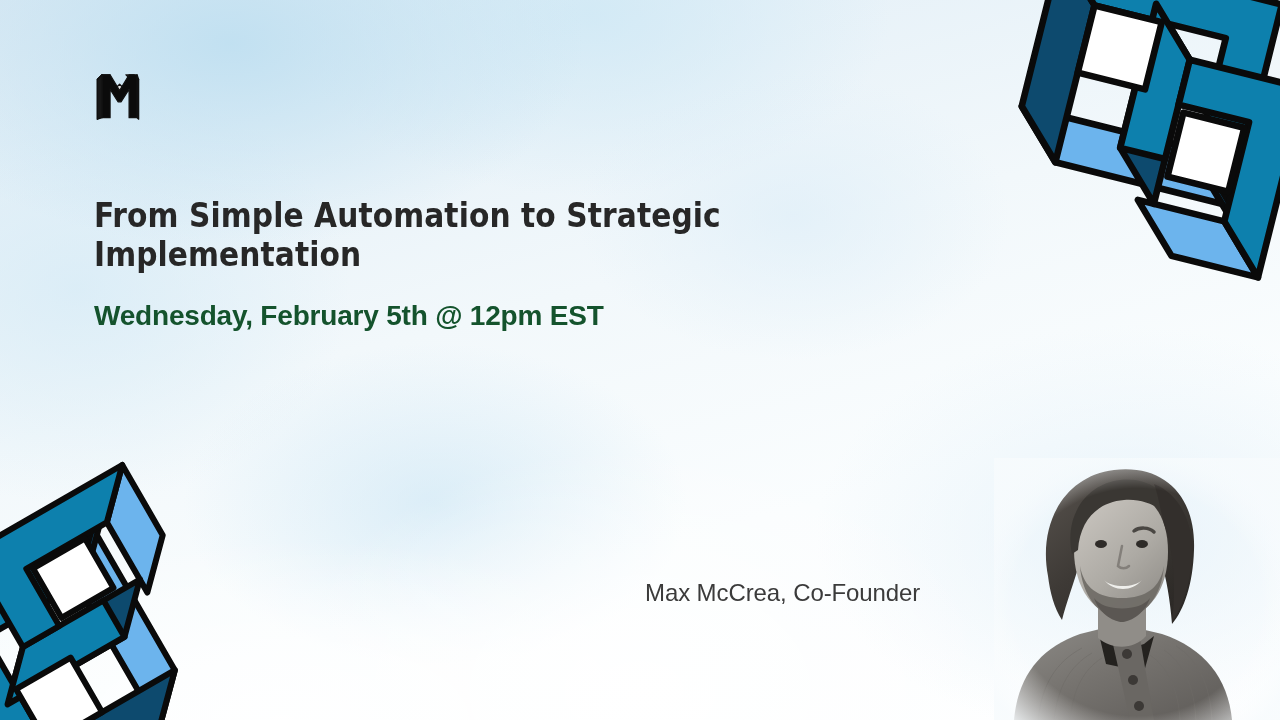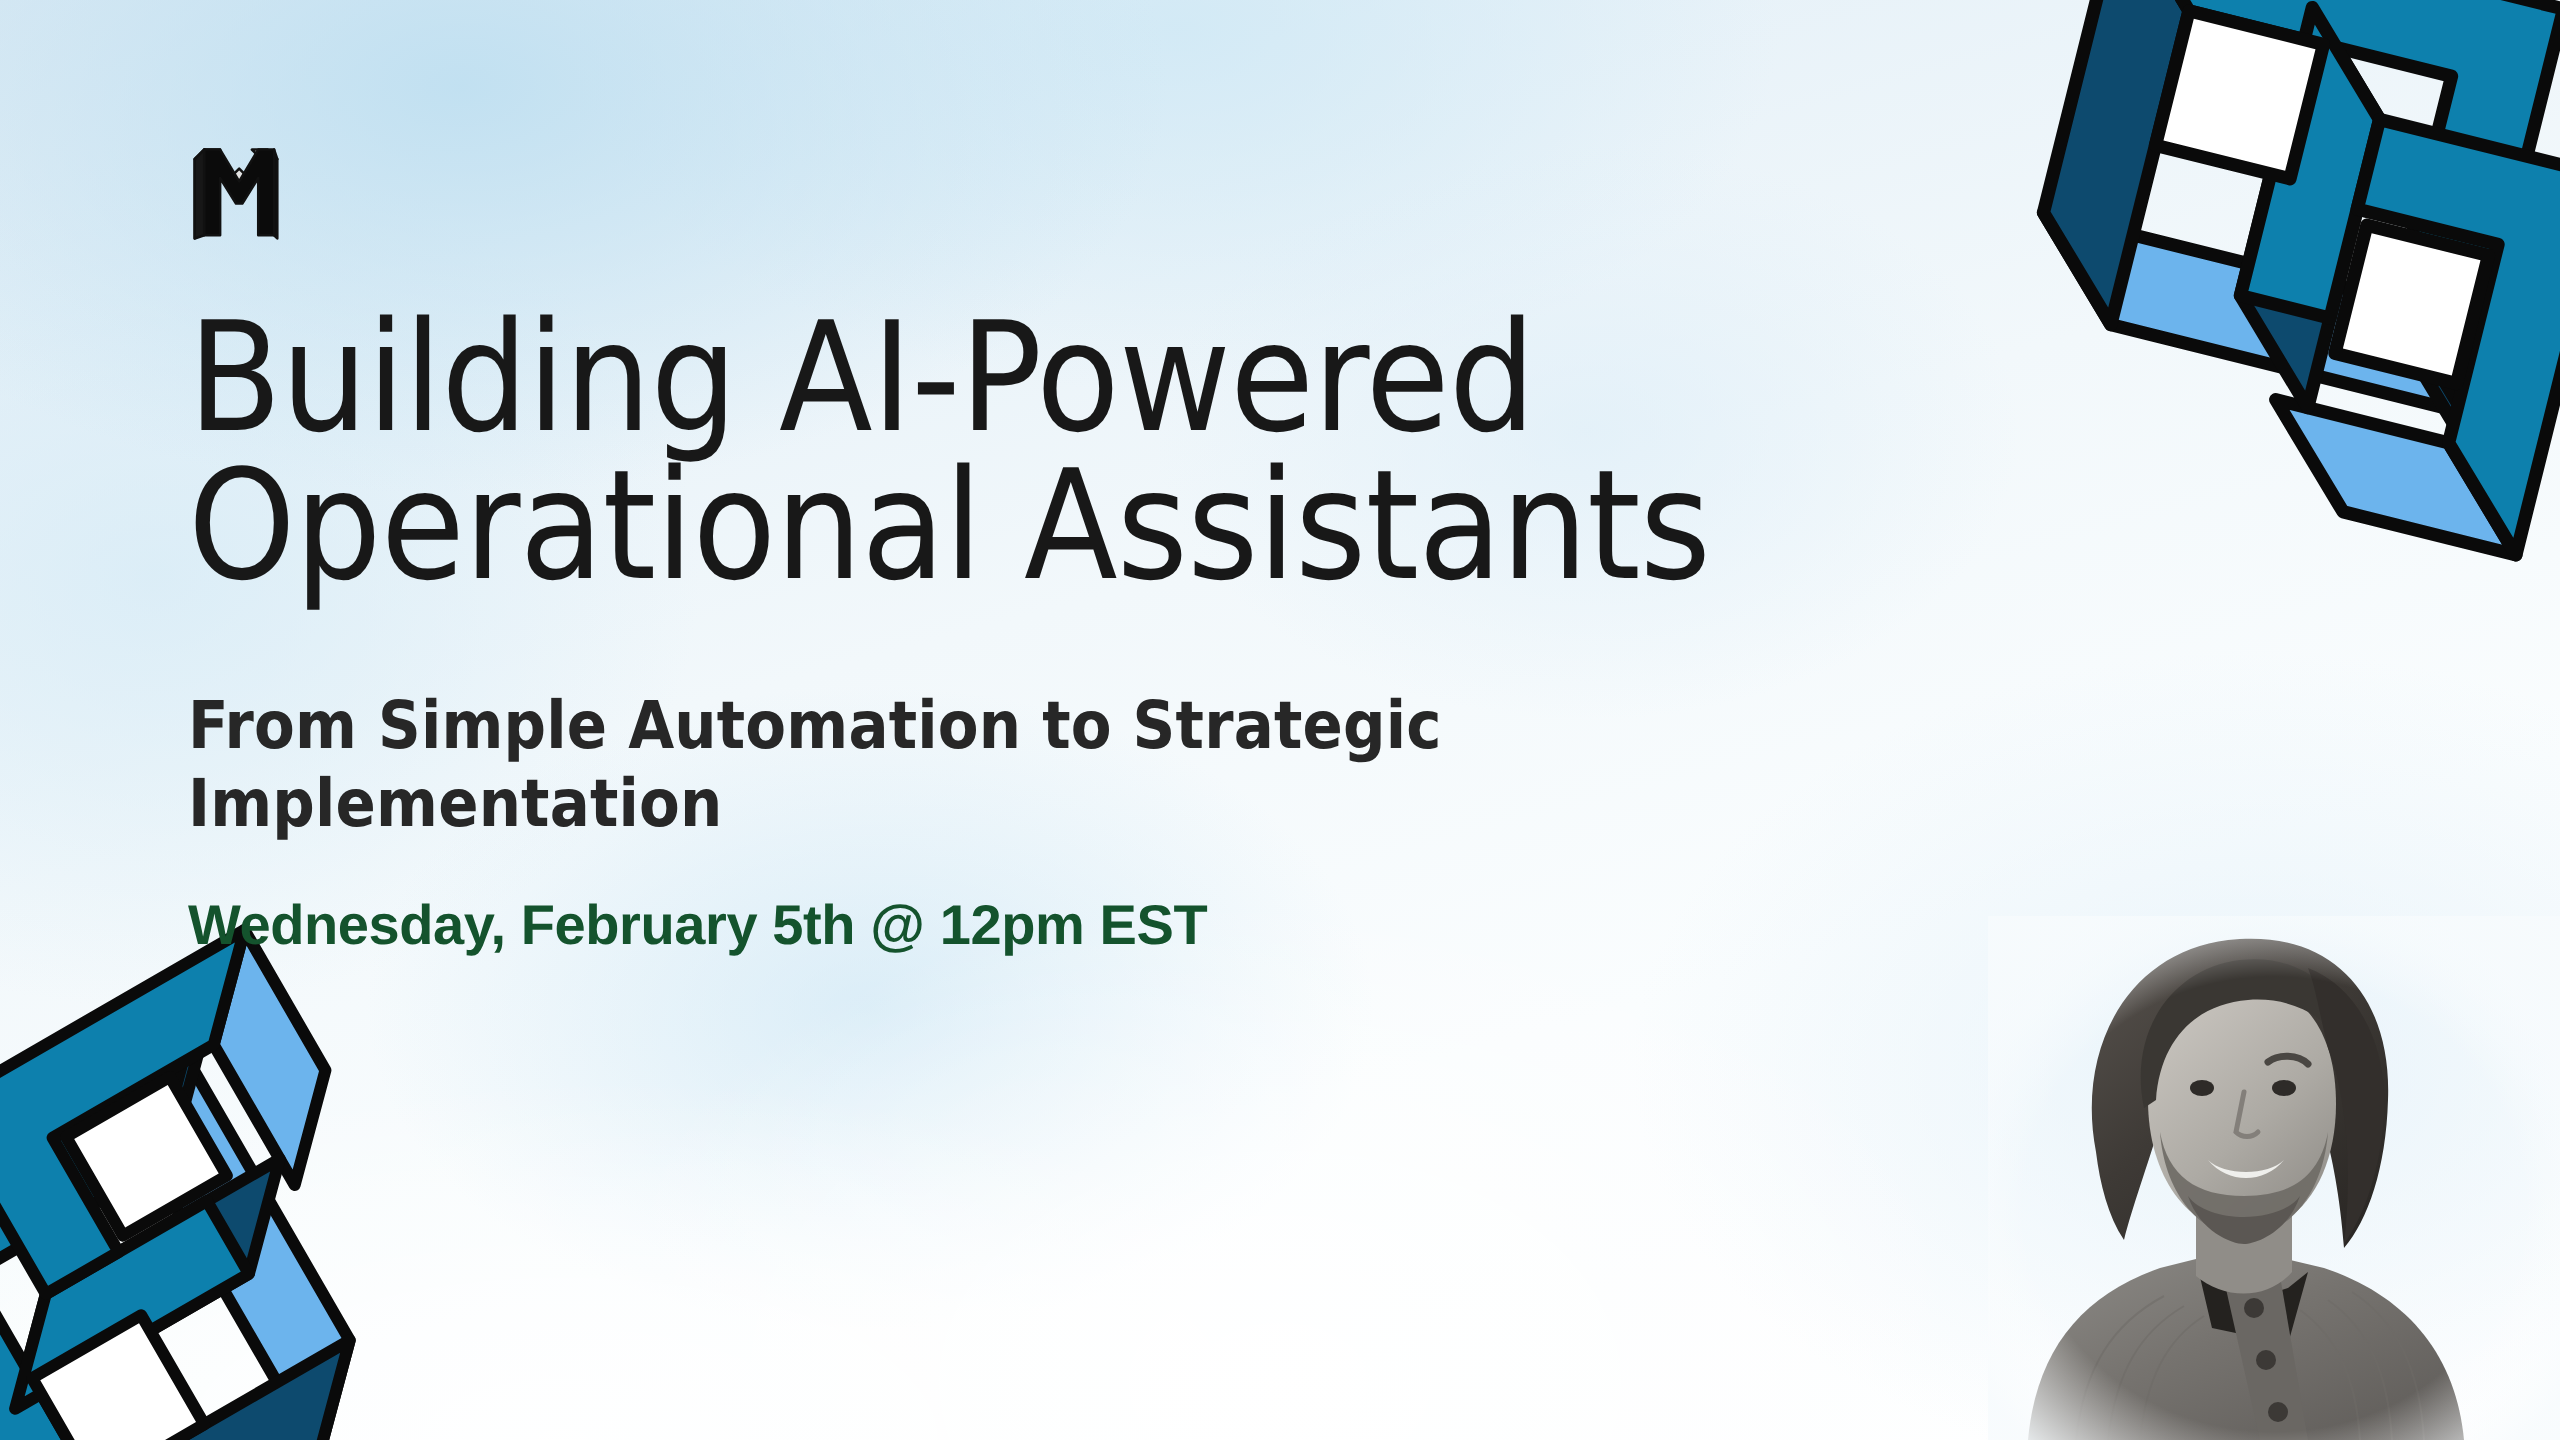--- a/index.html
+++ b/index.html
@@ -198,27 +198,26 @@
         <path d="M26,24 L32,18 L38,24 L32,30 Z" fill="#e2e2e2"></path>
 
         <path d="M10,6 L20,6 L32,26 L44,6 L54,6 L54,60 L44,60 L44,24 L34,40 L30,40 L20,24 L20,60 L10,60 Z" fill="#0b0b0b"></path>
         <path d="M54,6 L56,12 L56,62 L54,60 Z" fill="#101010"></path>
         <path d="M10,60 L4,62 L4,12 L10,6 Z" fill="#171717"></path>
       </g>
     </svg>
   </div>
 
   <div class="content">
-    <h1 class="title">Building AI-Powered
-Operational Assistants</h1>
     <p class="subtitle">From Simple Automation to Strategic Implementation</p>
     <p class="datetime">Wednesday, February 5th @ 12pm EST</p>
   </div>
 
   <div class="presenter">
+    <p class="presenter-line">Max McCrea, Co-Founder</p>
   </div>
 
   <div class="photo">
     <svg viewBox="0 0 286 262" width="286" height="262">
       <defs>
         <linearGradient id="shirtG" x1="0" y1="0" x2="1" y2="1">
           <stop offset="0%" stop-color="#8e8c88"></stop>
           <stop offset="45%" stop-color="#76736f"></stop>
           <stop offset="100%" stop-color="#5d5a57"></stop>
         </linearGradient>

